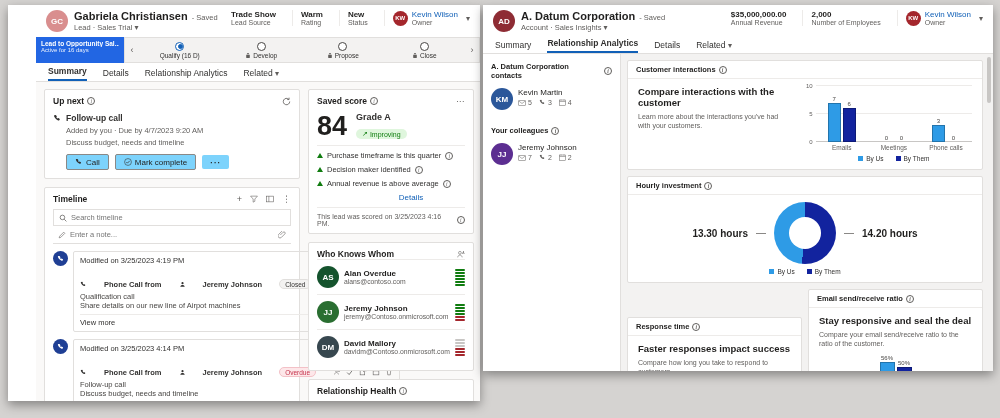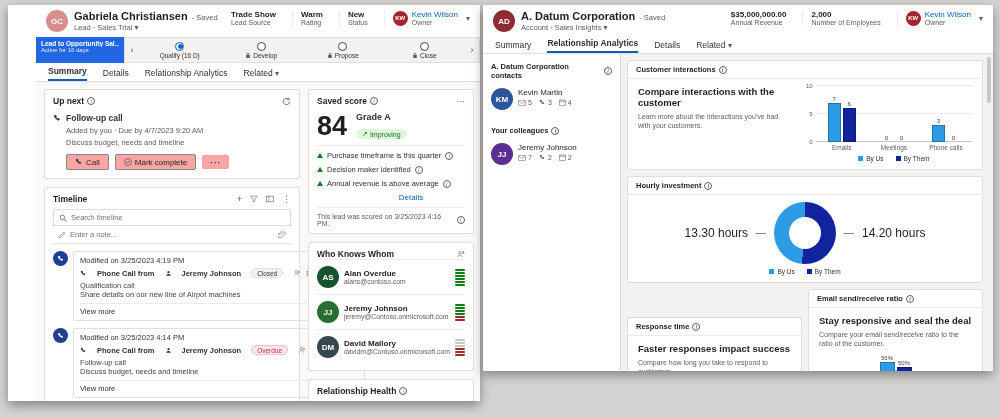--- a/index.html
+++ b/index.html
@@ -65,21 +65,21 @@
   .spacer { flex:1; }
   .info { width:8px; height:8px; border:0.8px solid #605e5c; border-radius:50%; color:#605e5c; font-size:5.5px; display:inline-flex; align-items:center; justify-content:center; font-style:italic; font-family:"Liberation Serif",serif; flex:0 0 auto; }
   .gray-ic { color:#605e5c; font-size:9px; cursor:pointer; }
   svg.ic { display:block; }
 
   
   .un-activity { display:flex; gap:4px; align-items:center; margin-top:7px; font-size:8.5px; font-weight:bold; }
   .un-meta { font-size:7.5px; color:#605e5c; margin:3px 0 0 13px; }
   .un-desc { font-size:7.5px; color:#605e5c; margin:3px 0 0 13px; }
   .un-btns { display:flex; gap:6px; align-items:center; margin:7px 0 2px 13px; }
-  .btn { display:inline-flex; gap:3px; align-items:center; border:1px solid #8a8886; border-radius:2px; background:#fca5a5; font-size:8px; padding:2.5px 8px; cursor:pointer; color:#201f1e; }
+  .btn { display:inline-flex; gap:3px; align-items:center; border:1px solid #8a8886; border-radius:2px; background:#7dd3fc; font-size:8px; padding:2.5px 8px; cursor:pointer; color:#201f1e; }
   .btn-more { border:none; font-weight:bold; letter-spacing:1px; }
 
   
   .ls-row { display:flex; gap:9px; align-items:center; margin:6px 0 2px 0; }
   .ls-score { font-size:27px; font-weight:700; color:#201f1e; line-height:1; }
   .ls-grade { font-size:9px; font-weight:bold; }
   .pill-green { display:inline-flex; gap:2px; align-items:center; background:#dff6dd; color:#107c10; border-radius:8px; font-size:7px; padding:1px 6px; margin-top:2px; }
   .divider { border-top:1px solid #edebe9; margin:5px 0; }
   .factor { display:flex; gap:4px; align-items:center; font-size:7.5px; margin:5px 0; }
   .tri-up { width:0; height:0; border-left:3px solid transparent; border-right:3px solid transparent; border-bottom:5px solid #107c10; flex:0 0 auto; }
@@ -87,21 +87,21 @@
   .ls-foot { display:flex; gap:3px; align-items:center; font-size:7px; color:#605e5c; margin-top:5px; }
 
   
   .tl-icons { display:flex; gap:8px; align-items:center; }
   .tl-search { display:flex; gap:4px; align-items:center; border:1px solid #e1dfdd; padding:3px 5px; margin-top:5px; background:#fff; }
   .tl-search input, .tl-note input { border:none; outline:none; font-size:7.5px; color:#605e5c; flex:1; background:transparent; font-family:inherit; }
   .tl-note { display:flex; gap:4px; align-items:center; padding:4px 5px; border-bottom:1px solid #e1dfdd; }
   .tl-entry { display:flex; gap:5px; margin-top:7px; }
   .tl-box { flex:1; border:1px solid #e1dfdd; border-radius:2px; padding:4px 6px; }
   .tl-mod { font-size:7.5px; color:#323130; }
-  .tl-line2 { display:flex; gap:10px; align-items:center; margin-top:3px; font-size:7.5px; flex-wrap:nowrap; }
+  .tl-line2 { display:flex; gap:17px; align-items:center; margin-top:14px; font-size:7.5px; flex-wrap:nowrap; }
   .tl-bold { font-weight:bold; white-space:nowrap; }
   .badge { font-size:6.5px; border-radius:7px; padding:0.5px 5px; white-space:nowrap; }
   .badge-closed { background:#f3f2f1; color:#323130; border:1px solid #e1dfdd; }
   .badge-overdue { background:#fde7e9; color:#c4314b; border:1px solid #f3c1c7; }
   .tl-actions { display:flex; gap:5px; margin-left:auto; }
   .tl-body { font-size:7.5px; color:#484644; margin-top:3px; }
   .tl-viewmore { display:flex; justify-content:space-between; align-items:center; font-size:7.5px; color:#323130; border-top:1px solid #edebe9; margin-top:4px; padding-top:3px; cursor:pointer; }
 
   
   .wkw-row { display:flex; gap:5px; align-items:center; padding:6px 0; border-top:1px solid #edebe9; }
@@ -147,21 +147,21 @@
   .ci-bw { display:flex; flex-direction:column; align-items:center; justify-content:flex-end; }
   .ci-v { font-size:6px; color:#484644; margin-bottom:1px; }
   .ci-b { width:13px; }
   #ci-cats { display:flex; justify-content:space-around; margin-top:2px; }
   .ci-c { font-size:6.5px; color:#605e5c; flex:1; text-align:center; }
 
   
   .donut-zone { flex:1; display:flex; align-items:center; justify-content:center; gap:8px; }
   .donut { width:62px; height:62px; border-radius:50%; position:relative; flex:0 0 auto; }
   .donut::after { content:""; position:absolute; left:15px; top:15px; width:32px; height:32px; border-radius:50%; background:#fff; }
-  .donut-lbl { font-size:12px; font-weight:normal; color:#201f1e; white-space:nowrap; }
+  .donut-lbl { font-size:10px; font-weight:bold; color:#201f1e; white-space:nowrap; }
   .donut-tick { width:10px; border-top:1px solid #8a8886; }
 
   
   .bottom-row { display:flex; gap:6px;align-items:flex-end; }
   .bottom-row .rcard { flex:1; }
   .rt-nums { display:flex; align-items:baseline; justify-content:center; gap:4px; margin-top:12px; }
   .rt-us { font-size:17px; font-weight:bold; }
   .rt-sep { font-size:13px; color:#8a8886; }
   .rt-them { font-size:17px; font-weight:bold; }
   .er-chart { height:56px; display:flex; justify-content:center; align-items:flex-end; gap:2px; border-bottom:1px solid #e1dfdd; margin-top:4px; }

